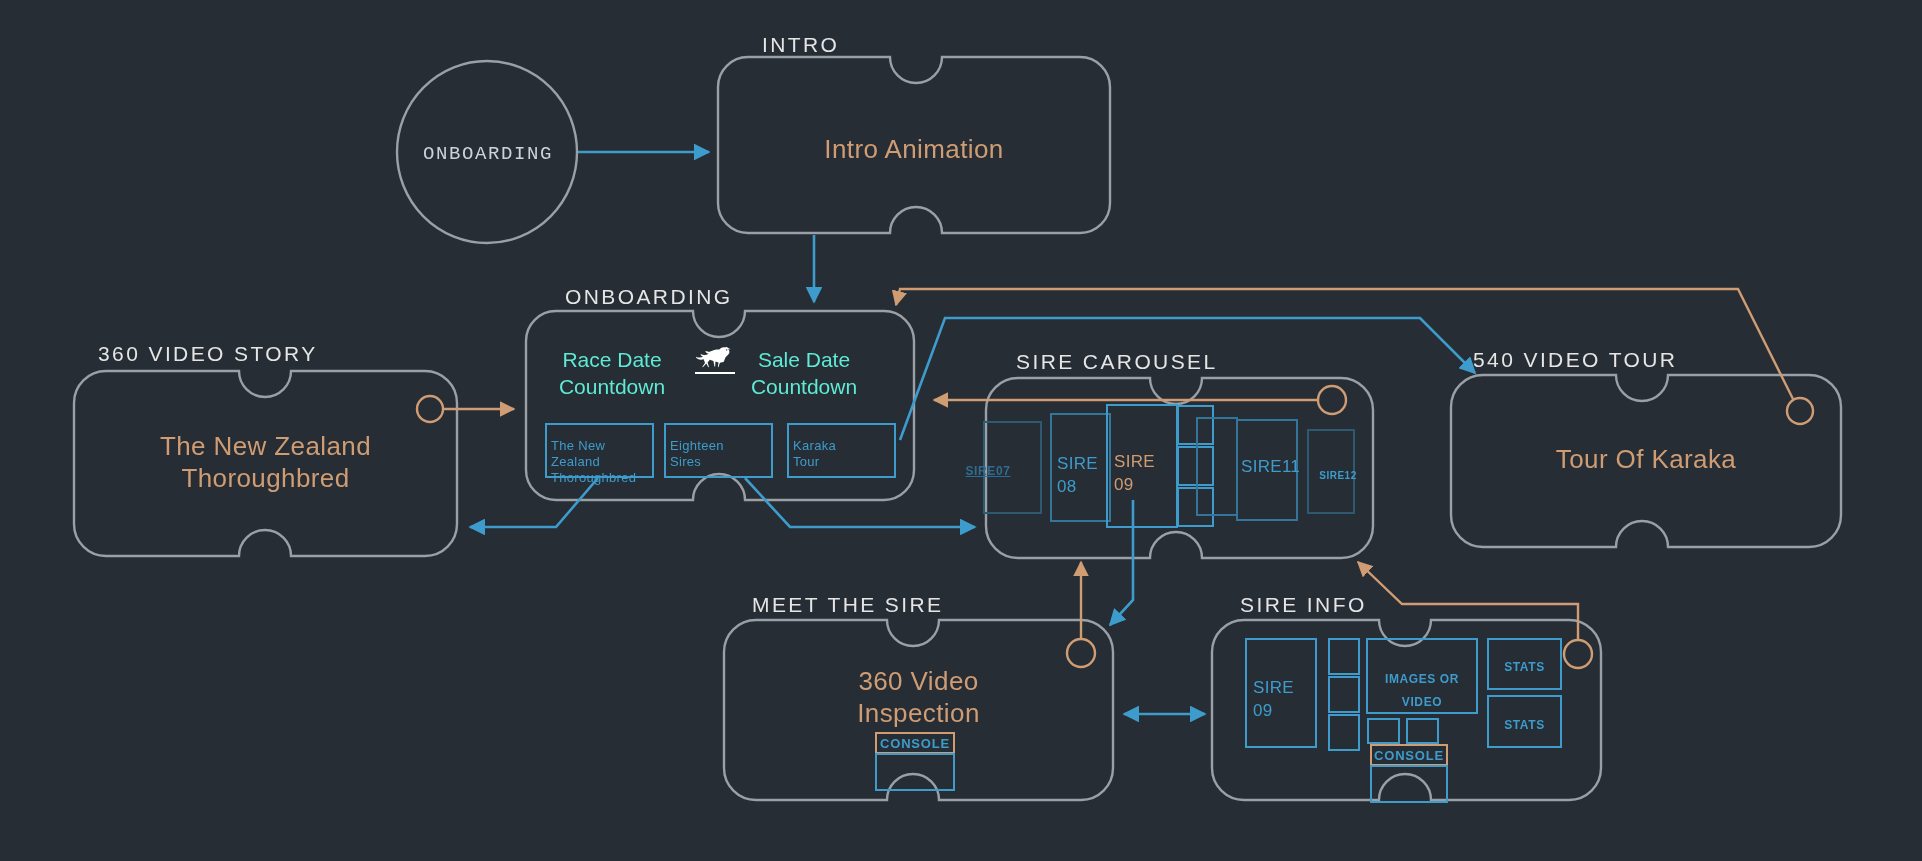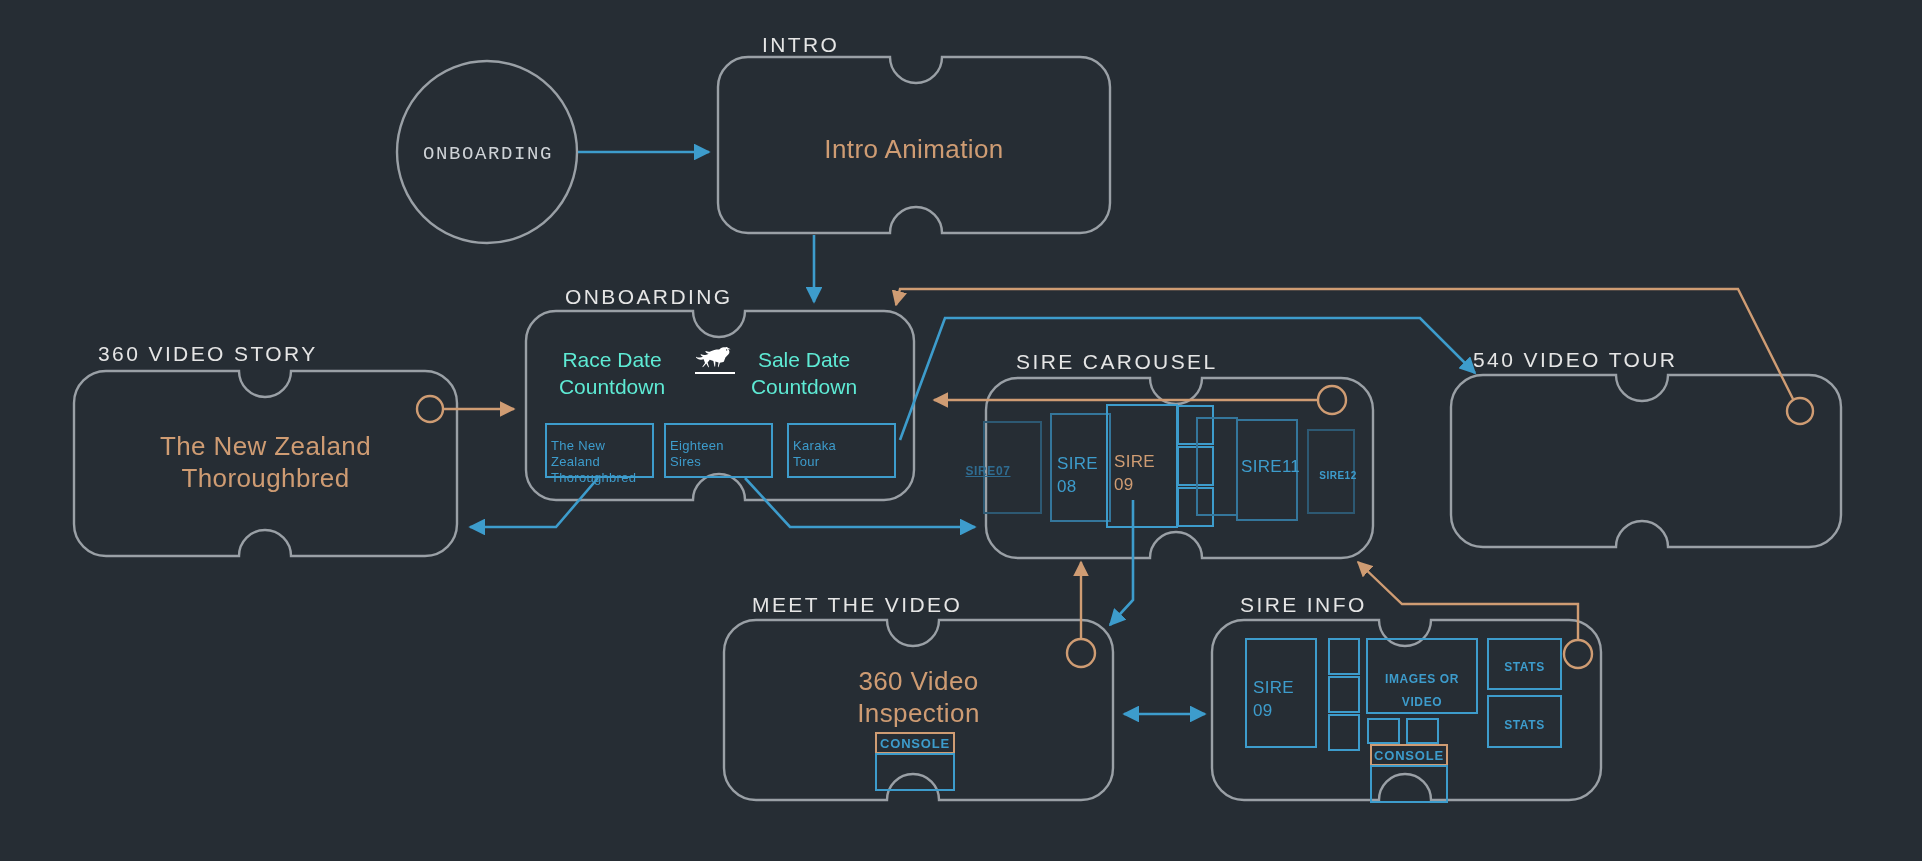--- a/index.html
+++ b/index.html
@@ -239,30 +239,31 @@
     <path d="M 1578 640 V 604 H 1402 L 1358 562" fill="none" stroke="#cf9c73" stroke-width="2.4" marker-end="url(#arrO)"></path>
   </svg>
 
   <div class="layer">
 
     <div class="caption" style="left:762px;top:33px;">INTRO</div>
     <div class="caption" style="left:565px;top:285px;">ONBOARDING</div>
     <div class="caption" style="left:98px;top:342px;">360 VIDEO STORY</div>
     <div class="caption" style="left:1016px;top:350px;">SIRE CAROUSEL</div>
     <div class="caption" style="left:1473px;top:348px;">540 VIDEO TOUR</div>
-    <div class="caption" style="left:752px;top:593px;">MEET THE VIDEO</div>
+    <div class="caption" style="left:752px;top:593px;">MEET THE SIRE</div>
     <div class="caption" style="left:1240px;top:593px;">SIRE INFO</div>
 
     <div class="onboard-label" style="left:413px;top:143px;width:150px;text-align:center;font-family:Liberation Mono, monospace;">ONBOARDING</div>
 
     <div class="panel-title" style="left:718px;top:133px;width:392px;">Intro Animation</div>
 
     <div class="panel-title" style="left:74px;top:430px;width:383px;">The New Zealand
 Thoroughbred</div>
 
+    <div class="panel-title" style="left:1451px;top:443px;width:390px;">Tour Of Karaka</div>
 
     <div class="panel-title" style="left:724px;top:665px;width:389px;">360 Video
 Inspection</div>
 
     <div class="mini-label" style="left:552px;top:346px;width:120px;">Race Date
 Countdown</div>
     <div class="mini-label" style="left:744px;top:346px;width:120px;">Sale Date
 Countdown</div>
     <div class="horse" style="left:694px;top:345px;">
       <svg width="40" height="26" viewBox="0 0 40 26" aria-hidden="true">

